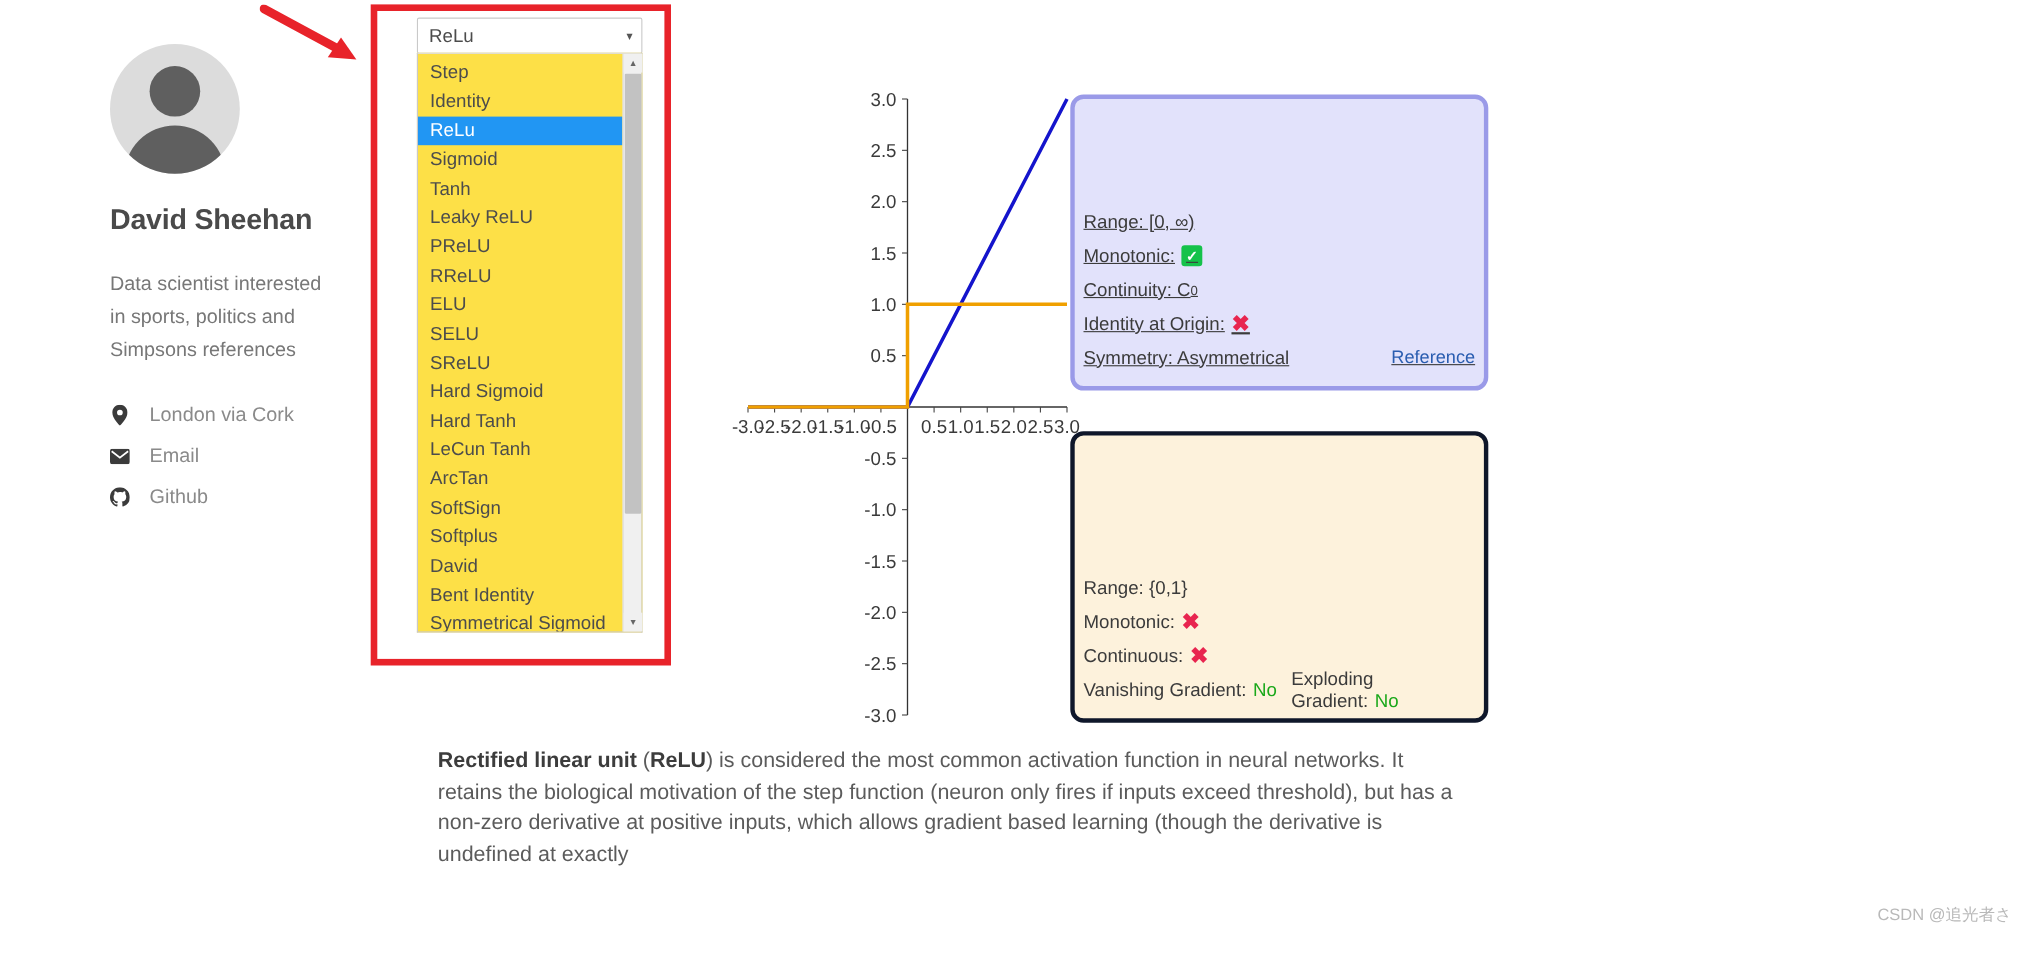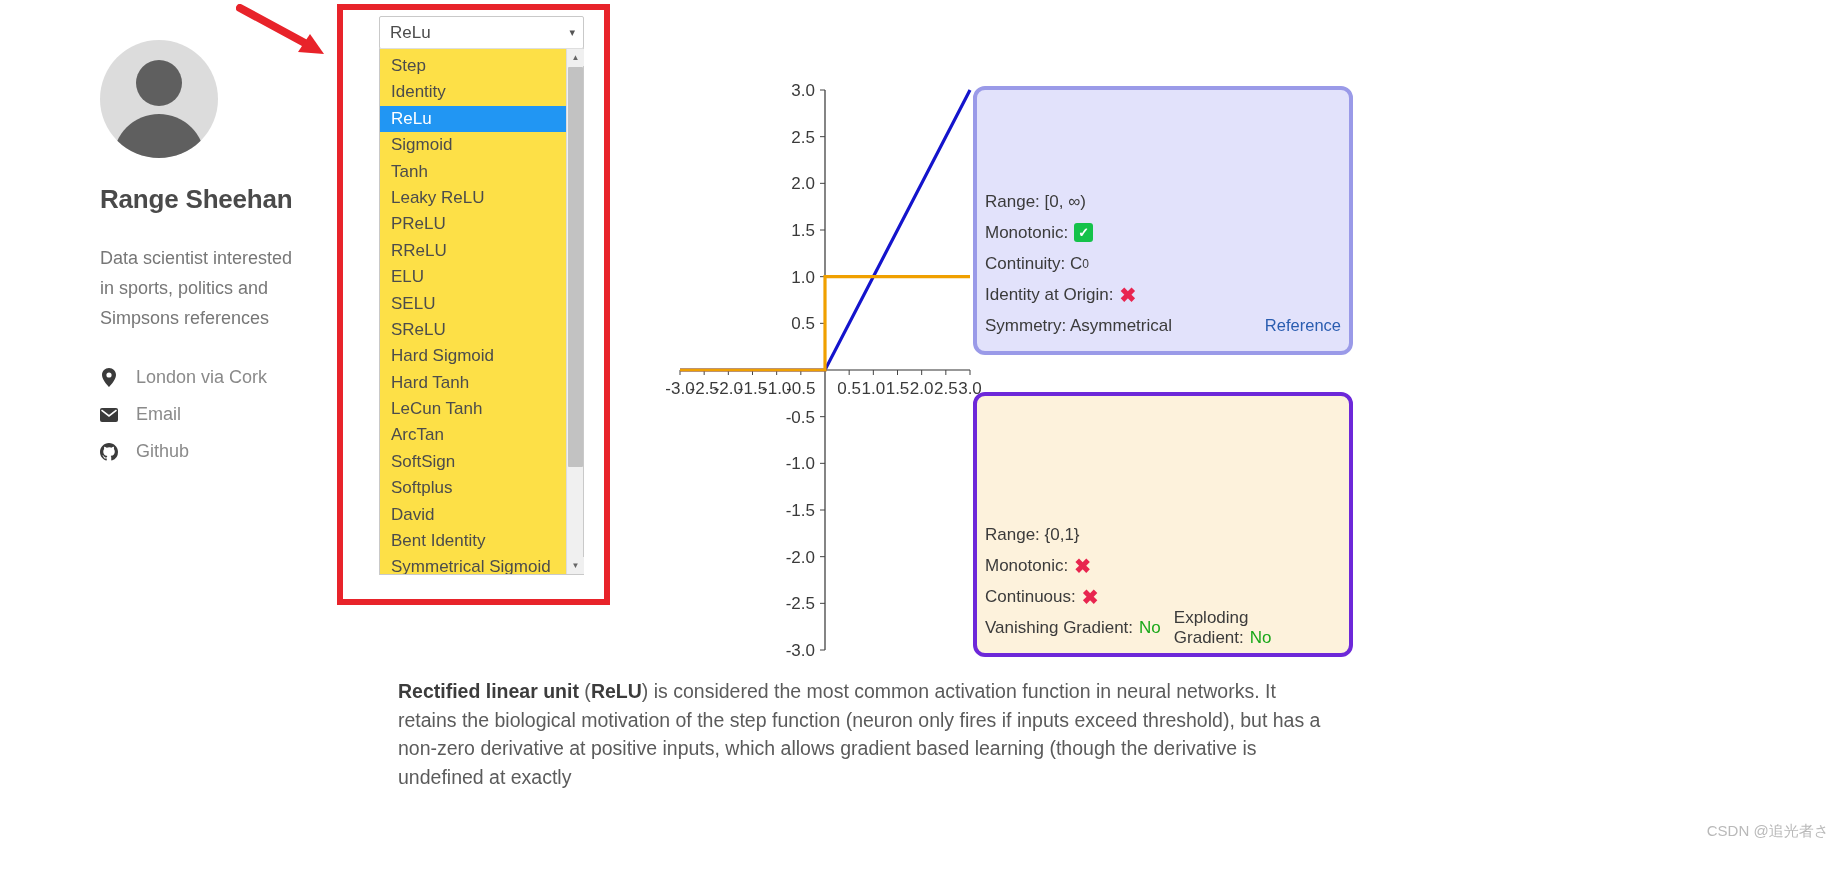--- a/index.html
+++ b/index.html
@@ -91,21 +91,21 @@
   .card {
     position: absolute; border-radius: 12px;
     font-size: 17px; color: #3b3b3b;
   }
   .card-purple {
     left: 973px; top: 86px; width: 380px; height: 269px;
     background: #e2e2fb; border: 4px solid #9a9ae8;
   }
   .card-yellow {
     left: 973px; top: 392px; width: 380px; height: 265px;
-    background: #fdf2dc; border: 4px solid #6d28d9;
+    background: #fdf2dc; border: 4px solid #0f172a;
   }
   .card .rows { position: absolute; left: 8px; right: 8px; }
   .crow { display: flex; align-items: center; height: 31px; font-size: 17px; }
   .crow .lbl { white-space: nowrap; }
   .tick { color: #fff; background: #15c24a; border-radius: 3px;
           display:inline-flex; width:19px; height:19px; align-items:center;
           justify-content:center; font-size:13px; margin-left:6px; font-weight:bold;}
   .cross { color: #e8254f; font-weight: bold; font-size: 20px; margin-left: 6px;
            line-height: 1; }
   .reflink { color: #2a5db0; margin-left: auto; font-size: 16.5px; }
@@ -128,21 +128,21 @@
 </head>
 <body>
 
 <div id="page">
 
   <div class="profile">
     <div class="avatar">
       <div class="head"></div>
       <div class="body"></div>
     </div>
-    <div class="pname">Range Sheehan</div>
+    <div class="pname">David Sheehan</div>
     <div class="pbio">Data scientist interested in sports, politics and Simpsons references</div>
     <div class="plinks">
 
       <div class="plink">
         <span class="ic">
           <svg width="14" height="19" viewBox="0 0 14 19">
               <path fill="#3b3b3b" d="M7 0C3.1 0 0 3.1 0 7c0 5.2 7 12 7 12s7-6.8 7-12c0-3.9-3.1-7-7-7zm0 9.6A2.6 2.6 0 1 1 7 4.4a2.6 2.6 0 0 1 0 5.2z"></path>
             </svg>
         </span>
         <span>London via Cork</span>
@@ -263,21 +263,21 @@
         <line x1="385.8333333333333" y1="300" x2="385.8333333333333" y2="305" stroke="#444" stroke-width="1"></line>
         <text x="385.8333333333333" y="324" text-anchor="middle" font-family="&quot;Liberation Sans&quot;, sans-serif" font-size="17" fill="#3a3a3a">2.5</text>
         <line x1="410" y1="300" x2="410" y2="305" stroke="#444" stroke-width="1"></line>
         <text x="410" y="324" text-anchor="middle" font-family="&quot;Liberation Sans&quot;, sans-serif" font-size="17" fill="#3a3a3a">3.0</text>
         <path d="M120 300 L265 300 L410 20" fill="none" stroke="#1414cc" stroke-width="3.2"></path>
         <path d="M120 300 L265 300 L265 206.66666666666666 L410 206.66666666666666" fill="none" stroke="#f0a000" stroke-width="3.2"></path>
       </svg>
   </div>
 
   <div class="card card-purple">
-    <div class="rows" id="purple-rows" style="bottom:10px;">
+    <div class="rows" id="purple-rows" style="bottom:10px;text-decoration:underline;">
         <div class="crow">
           <span class="lbl">Range: [0, ∞)</span>
         </div>
         <div class="crow">
           <span class="lbl">Monotonic:</span>
           <span class="tick">✓</span>
         </div>
         <div class="crow">
           <span class="lbl">Continuity: C</span>
           <sup style="font-size: 12px;">0</sup>

